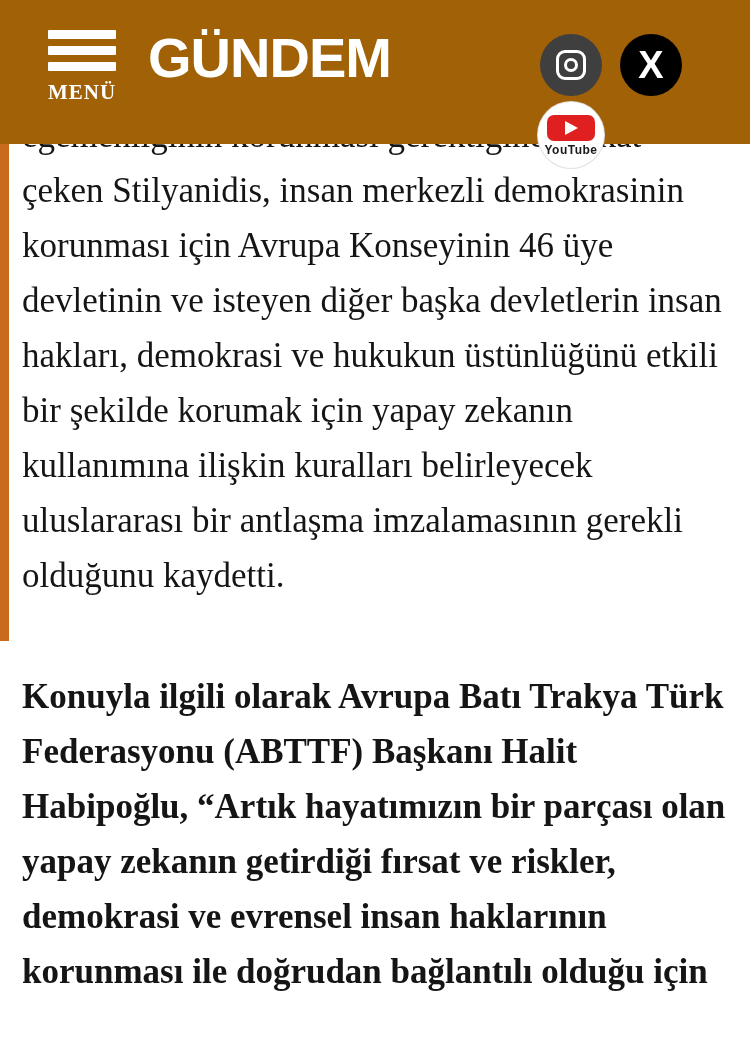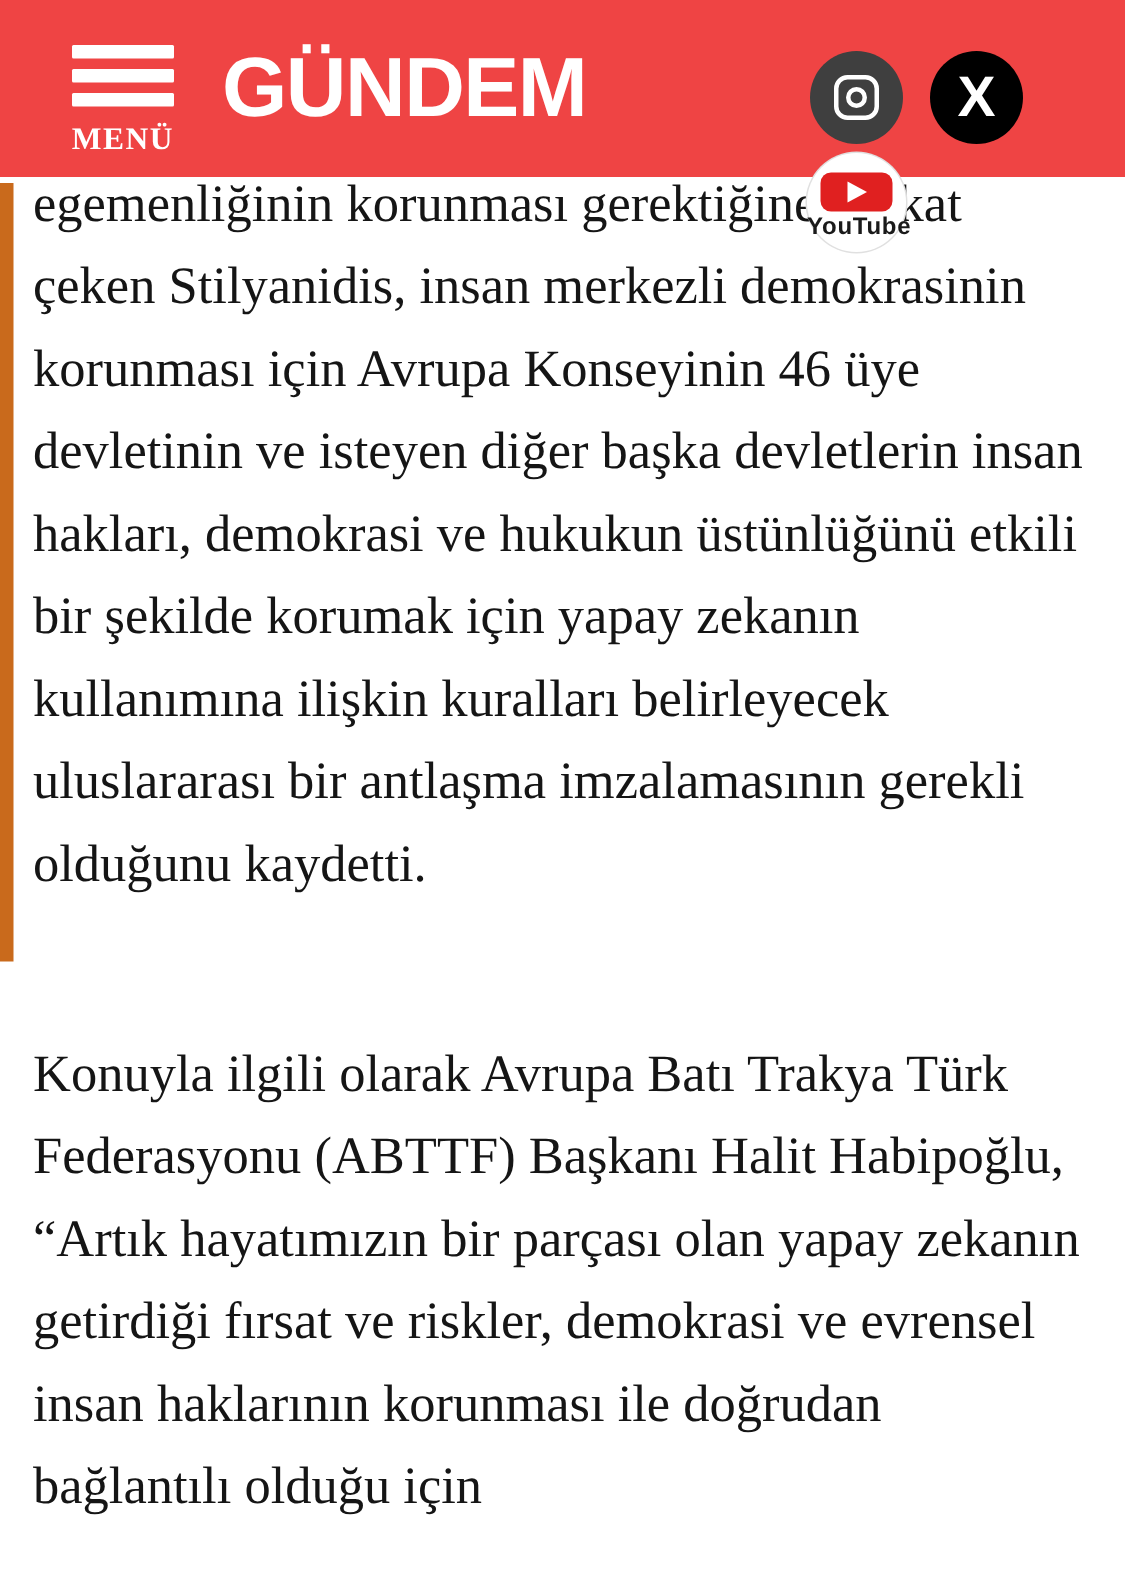--- a/index.html
+++ b/index.html
@@ -14,22 +14,22 @@
     overflow: hidden;
     font-family: "Liberation Serif", serif;
   }
 
   
   .header {
     position: absolute;
     top: 0;
     left: 0;
     width: 750px;
-    height: 118px;
-    background: #ef4444;
+    height: 144px;
+    background: #a16207;
     box-sizing: border-box;
     z-index: 10;
   }
   .menu-button {
     position: absolute;
     left: 42px;
     top: 30px;
     width: 80px;
     text-align: center;
     cursor: pointer;
@@ -148,21 +148,21 @@
     border-top: 7px solid transparent;
     border-bottom: 7px solid transparent;
   }
   .social-youtube .yt-text {
     position: absolute;
     left: 0;
     top: 41px;
     width: 66px;
     text-align: center;
     font-family: "Liberation Sans", sans-serif;
-    font-size: 16px;
+    font-size: 12px;
     font-weight: bold;
     color: #1a1a1a;
     letter-spacing: 0.5px;
   }
 
   
   .article {
     position: absolute;
     top: 122px;
     left: 0;
@@ -175,21 +175,22 @@
     font-family: "Liberation Serif", serif;
     font-size: 35px;
     line-height: 55px;
     color: #151515;
     text-align: left;
   }
   .article p.first {
     margin-top: -14px;
   }
   .article p.second {
-    margin-top: 85px;
+    margin-top: 66px;
+    font-weight: bold;
   }
 
   
   .accent-bar {
     position: absolute;
     left: 0;
     top: 122px;
     width: 9px;
     height: 519px;
     background: #c96a1c;

